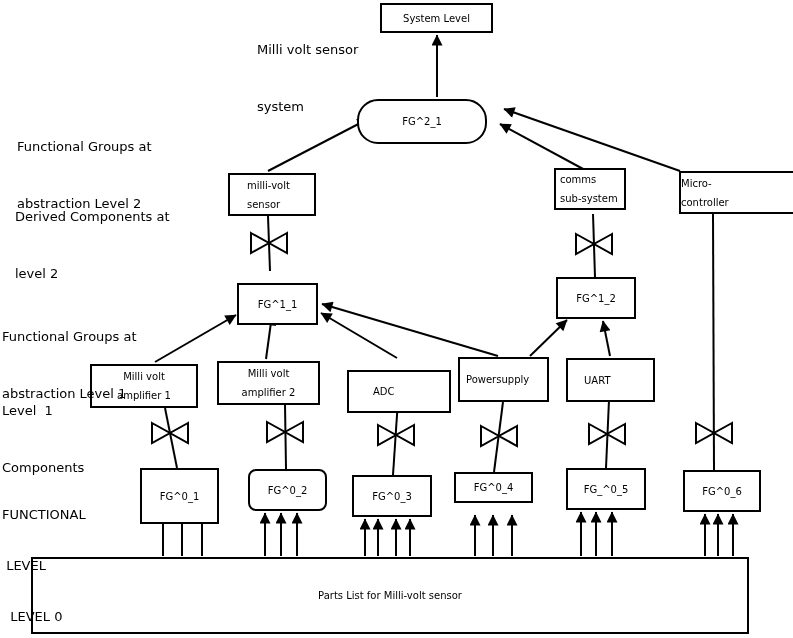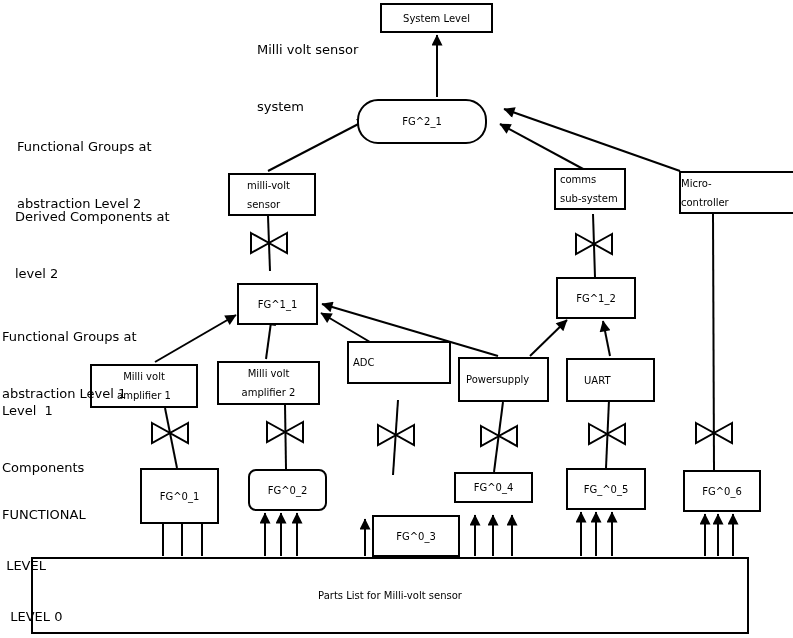--- a/index.html
+++ b/index.html
@@ -129,39 +129,39 @@
   <div class="box" style="left:90px;top:364px;width:108px;height:44px;">
     <span>Milli volt</span>
     <span>amplifier 1</span>
   </div>
 
   <div class="box" style="left:217px;top:361px;width:103px;height:44px;">
     <span>Milli volt</span>
     <span>amplifier 2</span>
   </div>
 
-  <div class="box left" style="left:347px;top:341px;width:104px;height:43px;padding-left:4px;">
+  <div class="box left" style="left:347px;top:370px;width:104px;height:43px;padding-left:24px;">
     <span>ADC</span>
   </div>
 
   <div class="box left" style="left:458px;top:357px;width:91px;height:45px;padding-left:6px;">
     <span>Powersupply</span>
   </div>
 
   <div class="box left" style="left:566px;top:358px;width:89px;height:44px;padding-left:16px;">
     <span>UART</span>
   </div>
 
   <div class="box" style="left:140px;top:468px;width:79px;height:56px;">
     <span>FG^0_1</span>
   </div>
   <div class="box" style="left:248px;top:469px;width:79px;height:42px;border-radius:8px;">
     <span>FG^0_2</span>
   </div>
-  <div class="box" style="left:372px;top:475px;width:88px;height:42px;margin-top:40px;">
+  <div class="box" style="left:352px;top:475px;width:80px;height:42px;">
     <span>FG^0_3</span>
   </div>
   <div class="box" style="left:454px;top:472px;width:79px;height:31px;">
     <span>FG^0_4</span>
   </div>
   <div class="box" style="left:566px;top:468px;width:80px;height:42px;">
     <span>FG_^0_5</span>
   </div>
   <div class="box" style="left:683px;top:470px;width:78px;height:42px;">
     <span>FG^0_6</span>

